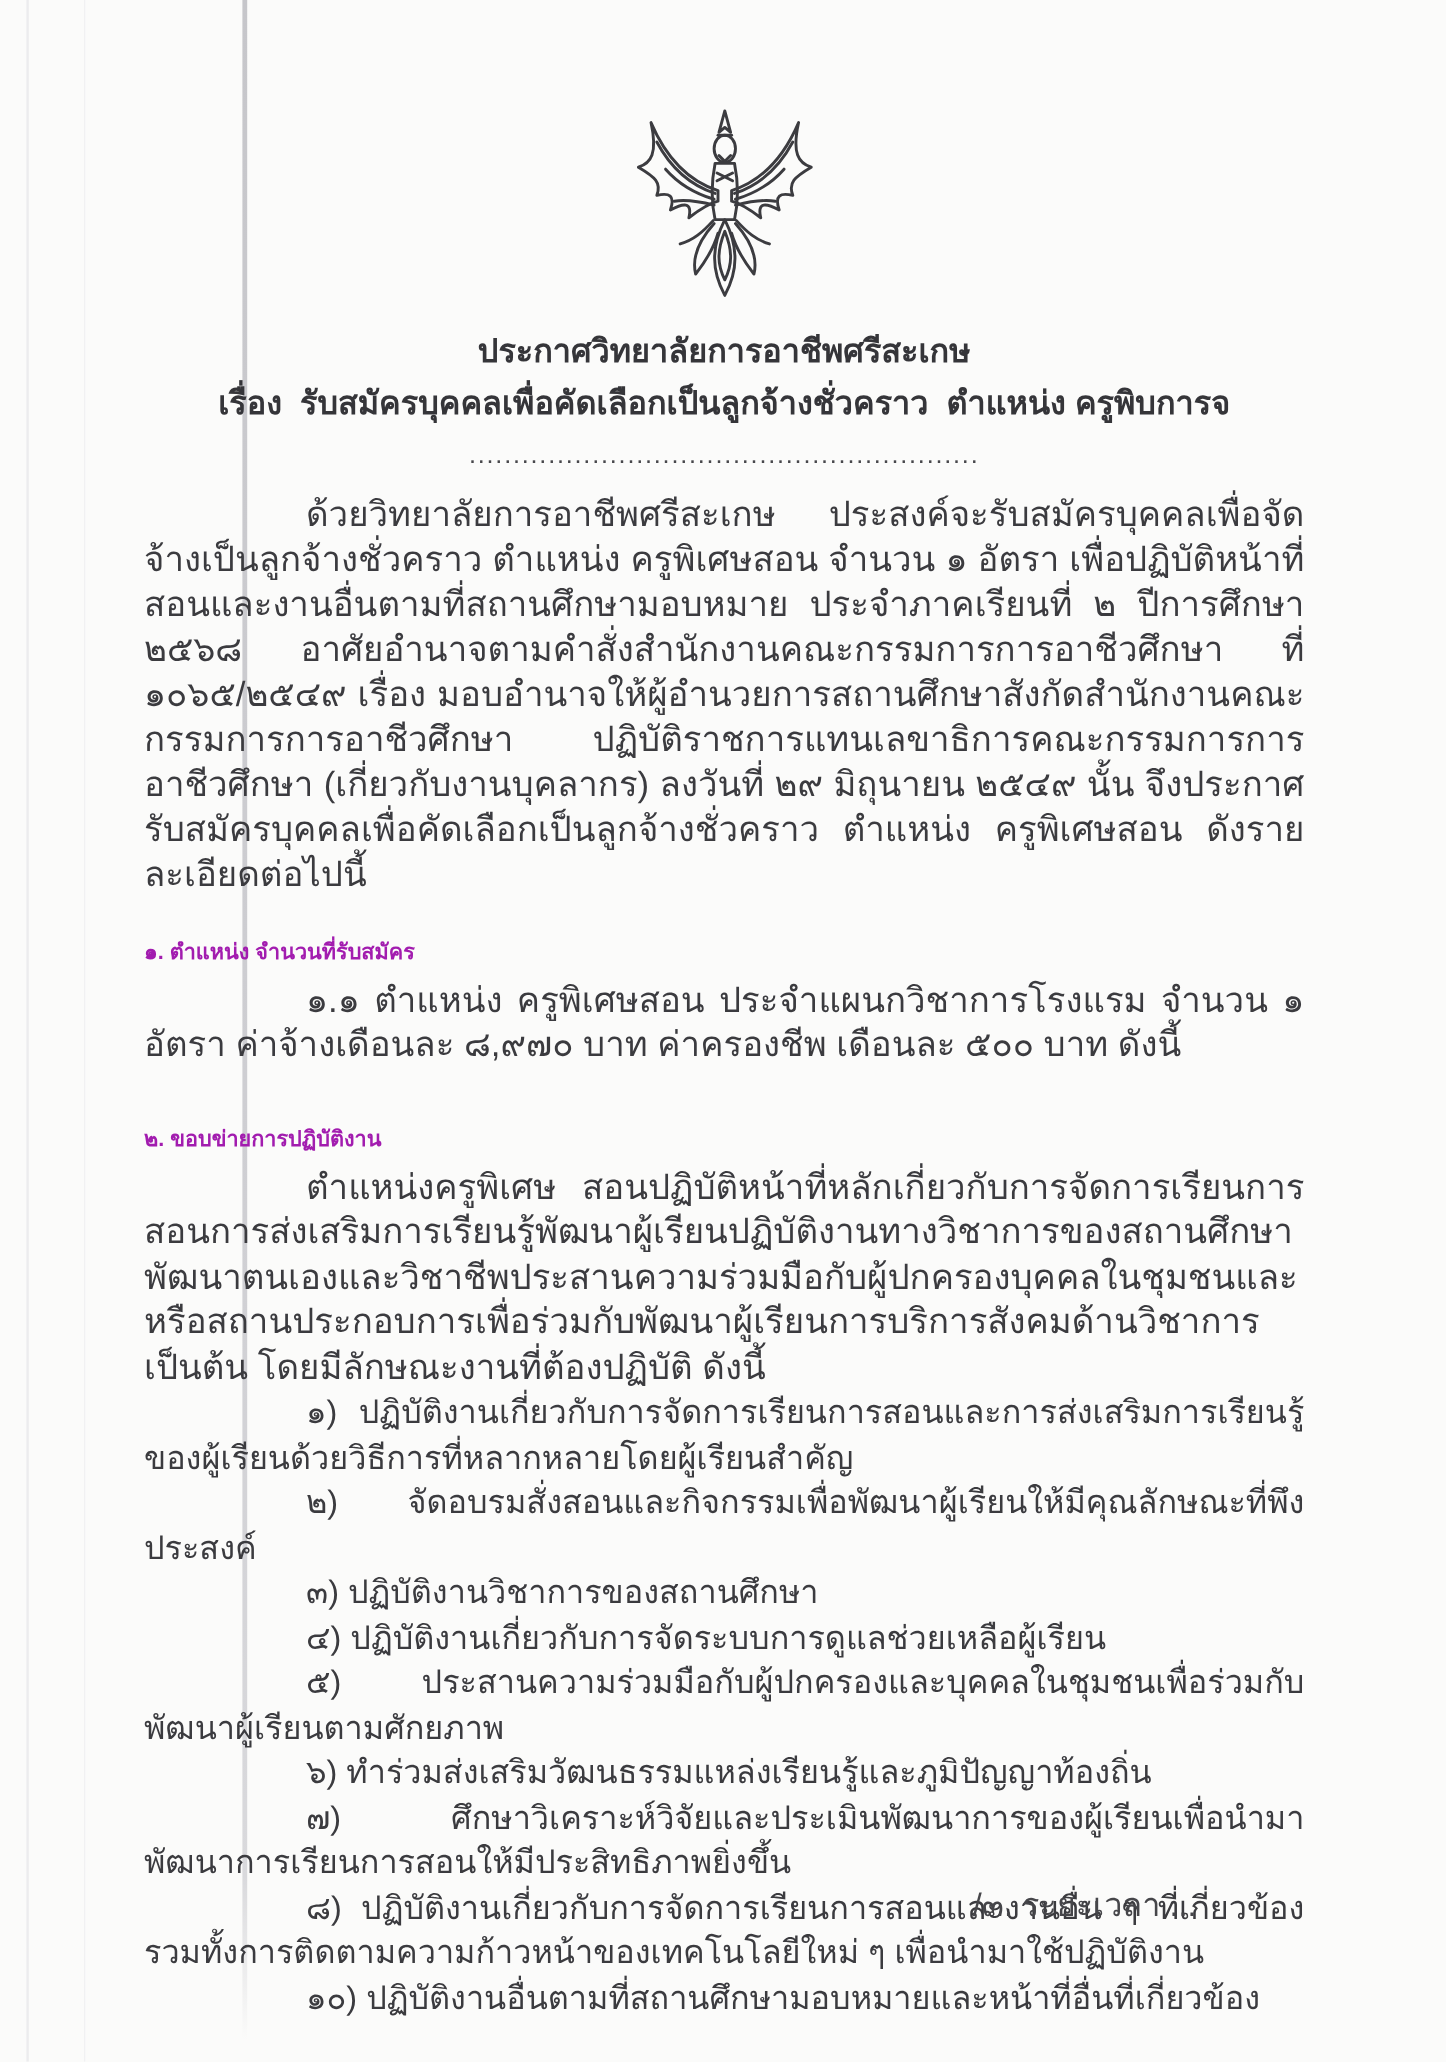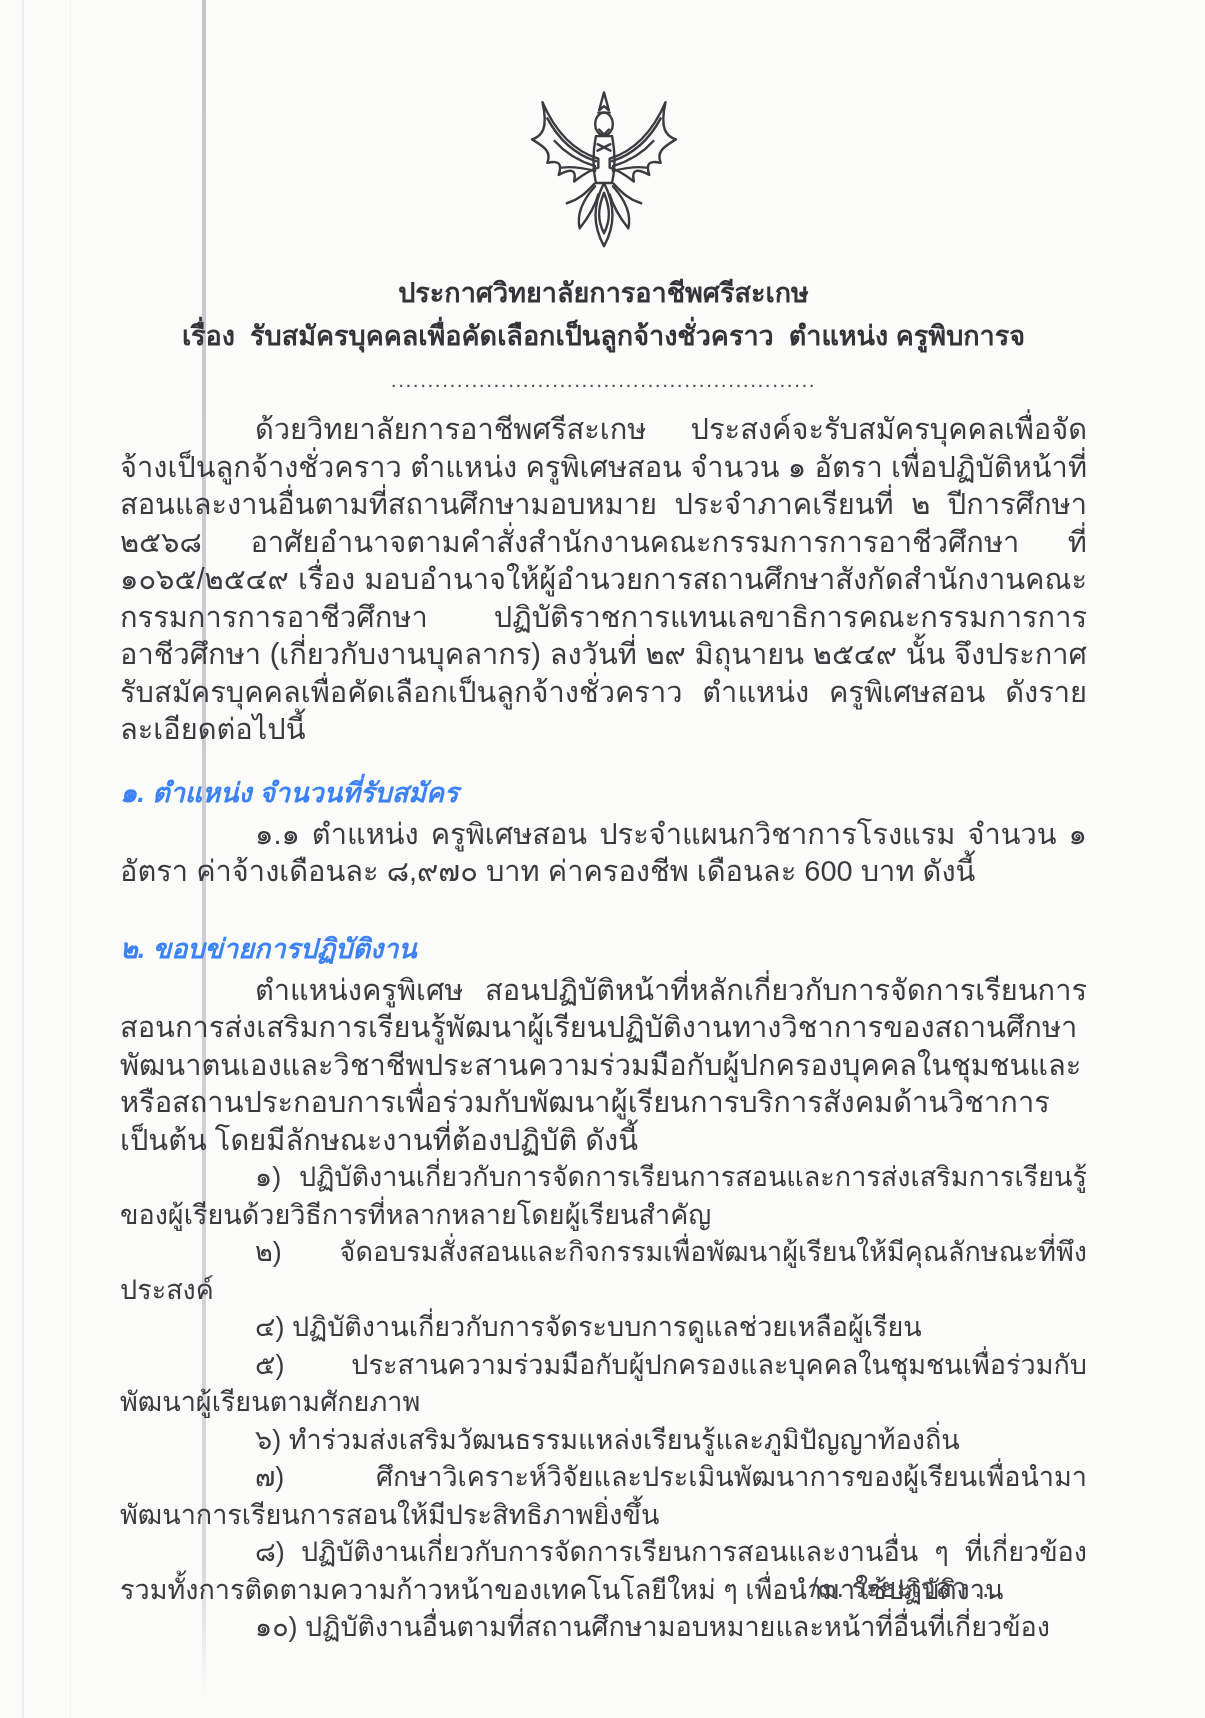--- a/index.html
+++ b/index.html
@@ -29,21 +29,21 @@
   .divider{
     text-align:center;margin-top:16px;font-size:21px;letter-spacing:1.5px;
     color:#47474b;line-height:22px;
   }
   .para{
     font-size:29px;line-height:37.5px;text-align:justify;
     text-indent:135px;margin:0;
   }
   .para.intro{margin-top:20px;}
   .sec-heading{
-    font-weight:bold;font-size:27px;line-height:36px;color:#3b82f6;margin:0;font-style:italic;
+    font-weight:bold;font-size:18px;line-height:36px;color:#a21caf;margin:0;
   }
   .sec1-heading{margin-top:26px;}
   .sec1-body{margin-top:5px;}
   .sec2-heading{margin-top:40px;}
   .sec2-intro{margin-top:5px;}
   .duty-list{margin:0;}
   .duty-item{
     font-size:27px;line-height:37.5px;text-align:justify;text-indent:135px;
   }
   .footer-note{
@@ -86,28 +86,29 @@
     </svg>
   </div>
 
   <div class="doc-title">ประกาศวิทยาลัยการอาชีพศรีสะเกษ</div>
   <div class="doc-subject">เรื่อง  รับสมัครบุคคลเพื่อคัดเลือกเป็นลูกจ้างชั่วคราว  ตำแหน่ง ครูพิบการจ</div>
   <div class="divider">..........................................................</div>
 
   <p class="para intro">ด้วยวิทยาลัยการอาชีพศรีสะเกษ ประสงค์จะรับสมัครบุคคลเพื่อจัดจ้างเป็นลูกจ้างชั่วคราว ตำแหน่ง ครูพิเศษสอน จำนวน ๑ อัตรา เพื่อปฏิบัติหน้าที่สอนและงานอื่นตามที่สถานศึกษามอบหมาย ประจำภาคเรียนที่ ๒ ปีการศึกษา ๒๕๖๘ อาศัยอำนาจตามคำสั่งสำนักงานคณะกรรมการการอาชีวศึกษา ที่ ๑๐๖๕/๒๕๔๙ เรื่อง มอบอำนาจให้ผู้อำนวยการสถานศึกษาสังกัดสำนักงานคณะกรรมการการอาชีวศึกษา ปฏิบัติราชการแทนเลขาธิการคณะกรรมการการอาชีวศึกษา (เกี่ยวกับงานบุคลากร) ลงวันที่ ๒๙ มิถุนายน ๒๕๔๙ นั้น จึงประกาศรับสมัครบุคคลเพื่อคัดเลือกเป็นลูกจ้างชั่วคราว ตำแหน่ง ครูพิเศษสอน ดังรายละเอียดต่อไปนี้</p>
 
   <div class="sec-heading sec1-heading">๑. ตำแหน่ง จำนวนที่รับสมัคร</div>
-  <p class="para sec1-body">๑.๑ ตำแหน่ง ครูพิเศษสอน ประจำแผนกวิชาการโรงแรม จำนวน ๑ อัตรา ค่าจ้างเดือนละ ๘,๙๗๐ บาท ค่าครองชีพ เดือนละ 600 บาท ดังนี้</p>
+  <p class="para sec1-body">๑.๑ ตำแหน่ง ครูพิเศษสอน ประจำแผนกวิชาการโรงแรม จำนวน ๑ อัตรา ค่าจ้างเดือนละ ๘,๙๗๐ บาท ค่าครองชีพ เดือนละ ๕๐๐ บาท ดังนี้</p>
 
   <div class="sec-heading sec2-heading">๒. ขอบข่ายการปฏิบัติงาน</div>
   <p class="para sec2-intro">ตำแหน่งครูพิเศษ สอนปฏิบัติหน้าที่หลักเกี่ยวกับการจัดการเรียนการสอนการส่งเสริมการเรียนรู้พัฒนาผู้เรียนปฏิบัติงานทางวิชาการของสถานศึกษาพัฒนาตนเองและวิชาชีพประสานความร่วมมือกับผู้ปกครองบุคคลในชุมชนและหรือสถานประกอบการเพื่อร่วมกับพัฒนาผู้เรียนการบริการสังคมด้านวิชาการ เป็นต้น โดยมีลักษณะงานที่ต้องปฏิบัติ ดังนี้</p>
 
   <div class="duty-list">
     <div class="duty-item">๑) ปฏิบัติงานเกี่ยวกับการจัดการเรียนการสอนและการส่งเสริมการเรียนรู้ของผู้เรียนด้วยวิธีการที่หลากหลายโดยผู้เรียนสำคัญ</div>
     <div class="duty-item">๒) จัดอบรมสั่งสอนและกิจกรรมเพื่อพัฒนาผู้เรียนให้มีคุณลักษณะที่พึงประสงค์</div>
+    <div class="duty-item">๓) ปฏิบัติงานวิชาการของสถานศึกษา</div>
     <div class="duty-item">๔) ปฏิบัติงานเกี่ยวกับการจัดระบบการดูแลช่วยเหลือผู้เรียน</div>
     <div class="duty-item">๕) ประสานความร่วมมือกับผู้ปกครองและบุคคลในชุมชนเพื่อร่วมกับพัฒนาผู้เรียนตามศักยภาพ</div>
     <div class="duty-item">๖) ทำร่วมส่งเสริมวัฒนธรรมแหล่งเรียนรู้และภูมิปัญญาท้องถิ่น</div>
     <div class="duty-item">๗) ศึกษาวิเคราะห์วิจัยและประเมินพัฒนาการของผู้เรียนเพื่อนำมาพัฒนาการเรียนการสอนให้มีประสิทธิภาพยิ่งขึ้น</div>
     <div class="duty-item">๘) ปฏิบัติงานเกี่ยวกับการจัดการเรียนการสอนและงานอื่น ๆ ที่เกี่ยวข้อง รวมทั้งการติดตามความก้าวหน้าของเทคโนโลยีใหม่ ๆ เพื่อนำมาใช้ปฏิบัติงาน</div>
     <div class="duty-item">๑๐) ปฏิบัติงานอื่นตามที่สถานศึกษามอบหมายและหน้าที่อื่นที่เกี่ยวข้อง</div>
   </div>
 
 </div>
 

